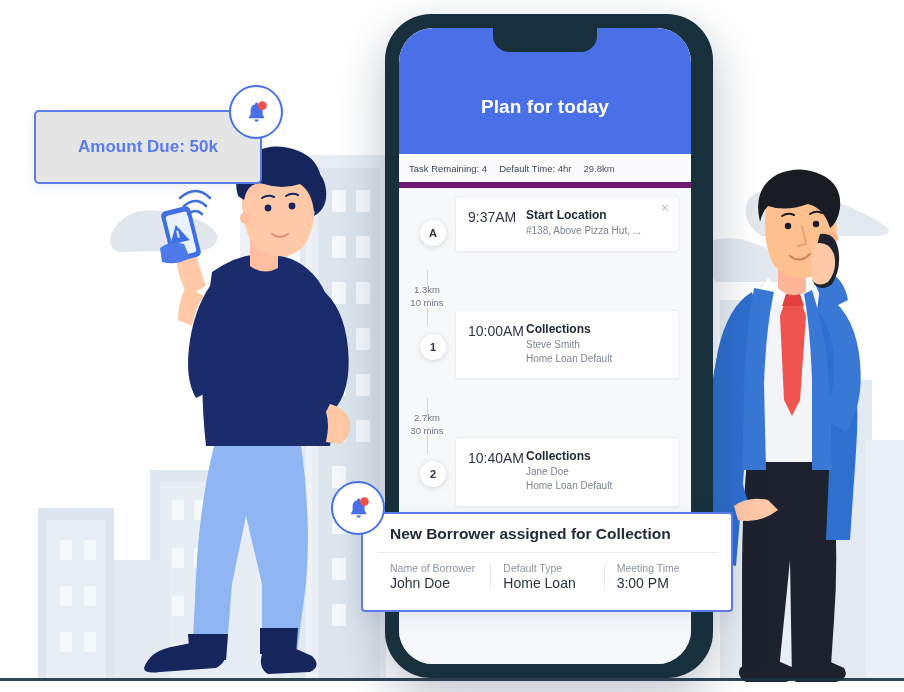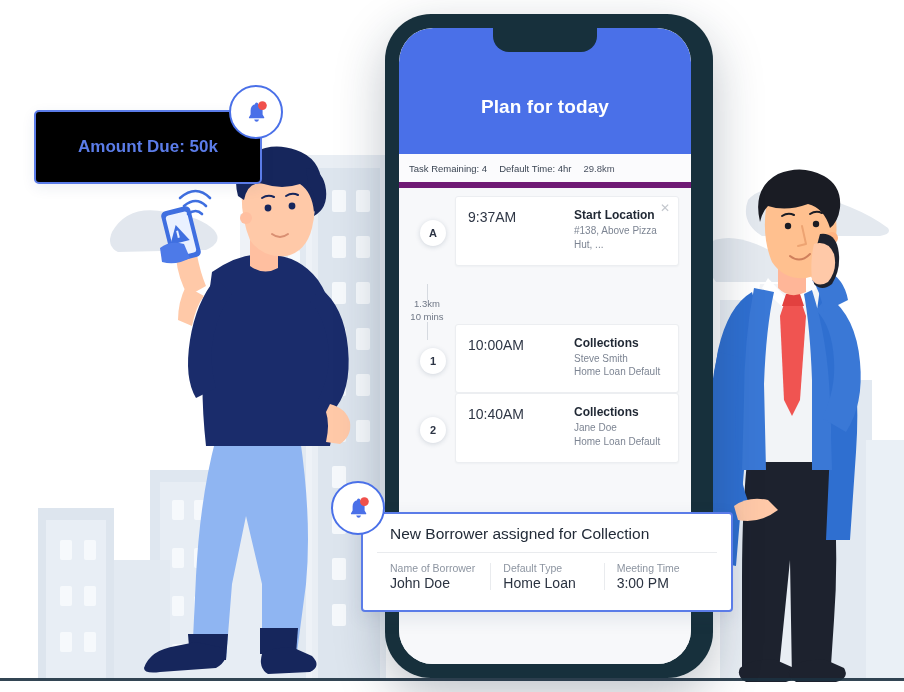--- a/index.html
+++ b/index.html
@@ -119,21 +119,21 @@
     margin: 0 12px 0 0;
     padding: 11px 12px 13px 12px;
     position: relative;
     box-shadow: 0 1px 2px rgba(30,50,80,.04);
   }
   .card-row { display: flex; align-items: flex-start; }
   .card-time {
     font-size: 14px; color: #2e3645; font-weight: normal;
     width: 58px; flex: 0 0 58px; padding-top: 1px;
   }
-  .card-body { flex: 1; margin-left: 48px; }
+  .card-body { flex: 1; }
   .card-title { font-size: 12px; color: #1f2733; font-weight: bold; margin-bottom: 2px; }
   .card-sub { font-size: 10px; color: #7d8593; line-height: 1.38; }
   .card-close {
     position: absolute; right: 8px; top: 5px;
     font-size: 12px; color: #c3c7cd; line-height: 1; cursor: pointer;
   }
   .leg {
     display: flex;
     align-items: flex-end;
     height: 58px;
@@ -154,21 +154,21 @@
     z-index: 1;
   }
   .leg-line.top { top: -14px; height: 16px; }
   .leg-line.bot { bottom: -16px; height: 18px; }
 
   
   .amount-card {
     position: absolute;
     left: 34px; top: 110px;
     width: 228px; height: 74px;
-    background: #000000;
+    background: #e5e5e5;
     border: 2px solid #5b7ce8;
     border-radius: 5px;
     display: flex; align-items: center; justify-content: center;
     z-index: 30;
     box-shadow: 0 4px 14px rgba(40,60,110,.08);
   }
   .amount-text {
     font-size: 17px; font-weight: bold; color: #5b7ce8;
   }
   .bell-badge {
@@ -188,21 +188,21 @@
     position: absolute;
     left: 361px; top: 512px;
     width: 372px; height: 100px;
     background: #ffffff;
     border: 2px solid #5b7ce8;
     border-radius: 4px;
     z-index: 30;
     box-shadow: 0 6px 18px rgba(40,60,110,.10);
   }
   .borrower-title {
-    font-size: 15.5px; font-weight: normal; color: #222b38;
+    font-size: 15.5px; font-weight: bold; color: #222b38;
     padding: 11px 0 0 27px;
   }
   .borrower-divider {
     height: 1px; background: #e9ebee;
     margin: 9px 14px 0 14px;
   }
   .borrower-cols {
     display: flex;
     padding: 9px 14px 0 14px;
     justify-content: center;
@@ -472,20 +472,28 @@
               <div class="card-time">10:00AM</div>
               <div class="card-body">
                 <div class="card-title">Collections</div>
                 <div class="card-sub">Steve Smith</div>
                 <div class="card-sub">Home Loan Default</div>
               </div>
             </div>
           </div>
         </div>
 
+        <div class="leg">
+          <div class="leg-col">
+            <div class="leg-line top"></div>
+            <div class="leg-text">2.7km</div>
+            <div class="leg-text">30 mins</div>
+            <div class="leg-line bot"></div>
+          </div>
+        </div>
 
         <div class="step">
           <div class="marker-col">
             <div class="marker">2</div>
           </div>
           <div class="card">
             <div class="card-row">
               <div class="card-time">10:40AM</div>
               <div class="card-body">
                 <div class="card-title">Collections</div>

